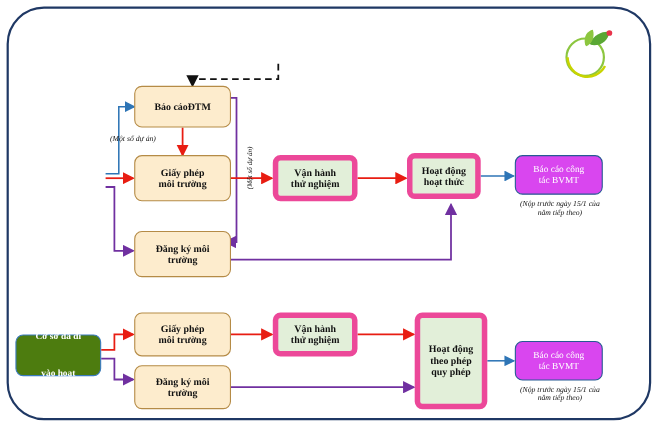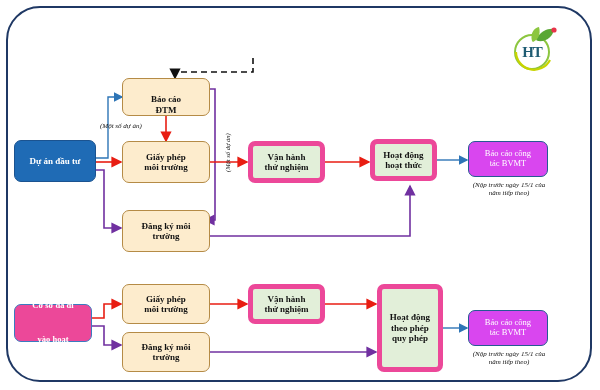--- a/index.html
+++ b/index.html
@@ -10,21 +10,21 @@
   .frame{position:absolute;left:6px;top:6px;width:586px;height:376px;
          border:2px solid #1f3864;border-radius:34px;box-sizing:border-box;}
 
   
   .node{position:absolute;box-sizing:border-box;display:flex;align-items:center;
         justify-content:center;text-align:center;border-radius:7px;
         font-weight:bold;line-height:1.15;letter-spacing:0;}
   .n-cream{background:#fdeccd;border:1px solid #b58b46;color:#111111;}
   .n-green{background:#e2efd9;border:5px solid #ec4899;color:#111111;}
   .n-blue-dark{background:#1f6bb5;border:1px solid #1b5390;color:#ffffff;}
-  .n-blue-mid{background:#ec4899;border:1px solid #3a7bc0;color:#ffffff;gap:24px;}
+  .n-blue-mid{background:#4d7c0f;border:1px solid #3a7bc0;color:#ffffff;gap:24px;}
   .n-blue-rep{background:#d946ef;border:1px solid #265a93;color:#ffffff;}
   .n-plain{background:#ffffff;border:1px solid #4a5a7a;color:#1f3050;
            font-weight:normal;font-style:italic;}
 
   .note{position:absolute;font-style:italic;font-weight:normal;color:#111111;
         text-align:center;line-height:1.2;}
 
   
   .rot{position:absolute;font-style:italic;color:#111;transform-origin:0 0;
        transform:rotate(-90deg);white-space:nowrap;}
@@ -99,28 +99,24 @@
 
 
   <div class="logo" style="left:510px;top:26px;">
     <div class="ring"></div>
     <svg width="48" height="46" style="position:absolute;left:0;top:0;">
       <path d="M26,14 C30,4 40,2 44,3 C43,11 36,16 28,15 z" fill="#5aa734"></path>
       <path d="M22,15 C20,7 24,2 29,1 C31,8 28,14 23,16 z" fill="#8cc63f"></path>
       <circle cx="44" cy="4" r="2.6" fill="#e8334a"></circle>
       <path d="M6,26 A18,18 0 0,0 40,34" fill="none" stroke="#c8d400" stroke-width="2.2"></path>
     </svg>
-    <div class="ht">HT</div>
   </div>
 
-  <div class="node n-blue-dark" style="left:14px;top:140px;width:82px;height:42px;font-size:9px;">
-    <span>Dự án đầu tư</span>
-  </div>
 
-  <div class="node n-cream" style="left:122px;top:78px;width:88px;height:38px;font-size:9px;flex-direction:column;justify-content:flex-end;">
+  <div class="node n-cream" style="left:122px;top:78px;width:88px;height:38px;font-size:9px;flex-direction:row;">
     <span>Báo cáo</span>
     <span>ĐTM</span>
   </div>
 
   <div class="node n-cream" style="left:122px;top:141px;width:88px;height:42px;font-size:9px;flex-direction:column;">
     <span>Giấy phép</span>
     <span>môi trường</span>
   </div>
 
   <div class="node n-cream" style="left:122px;top:210px;width:88px;height:42px;font-size:9px;flex-direction:column;">

